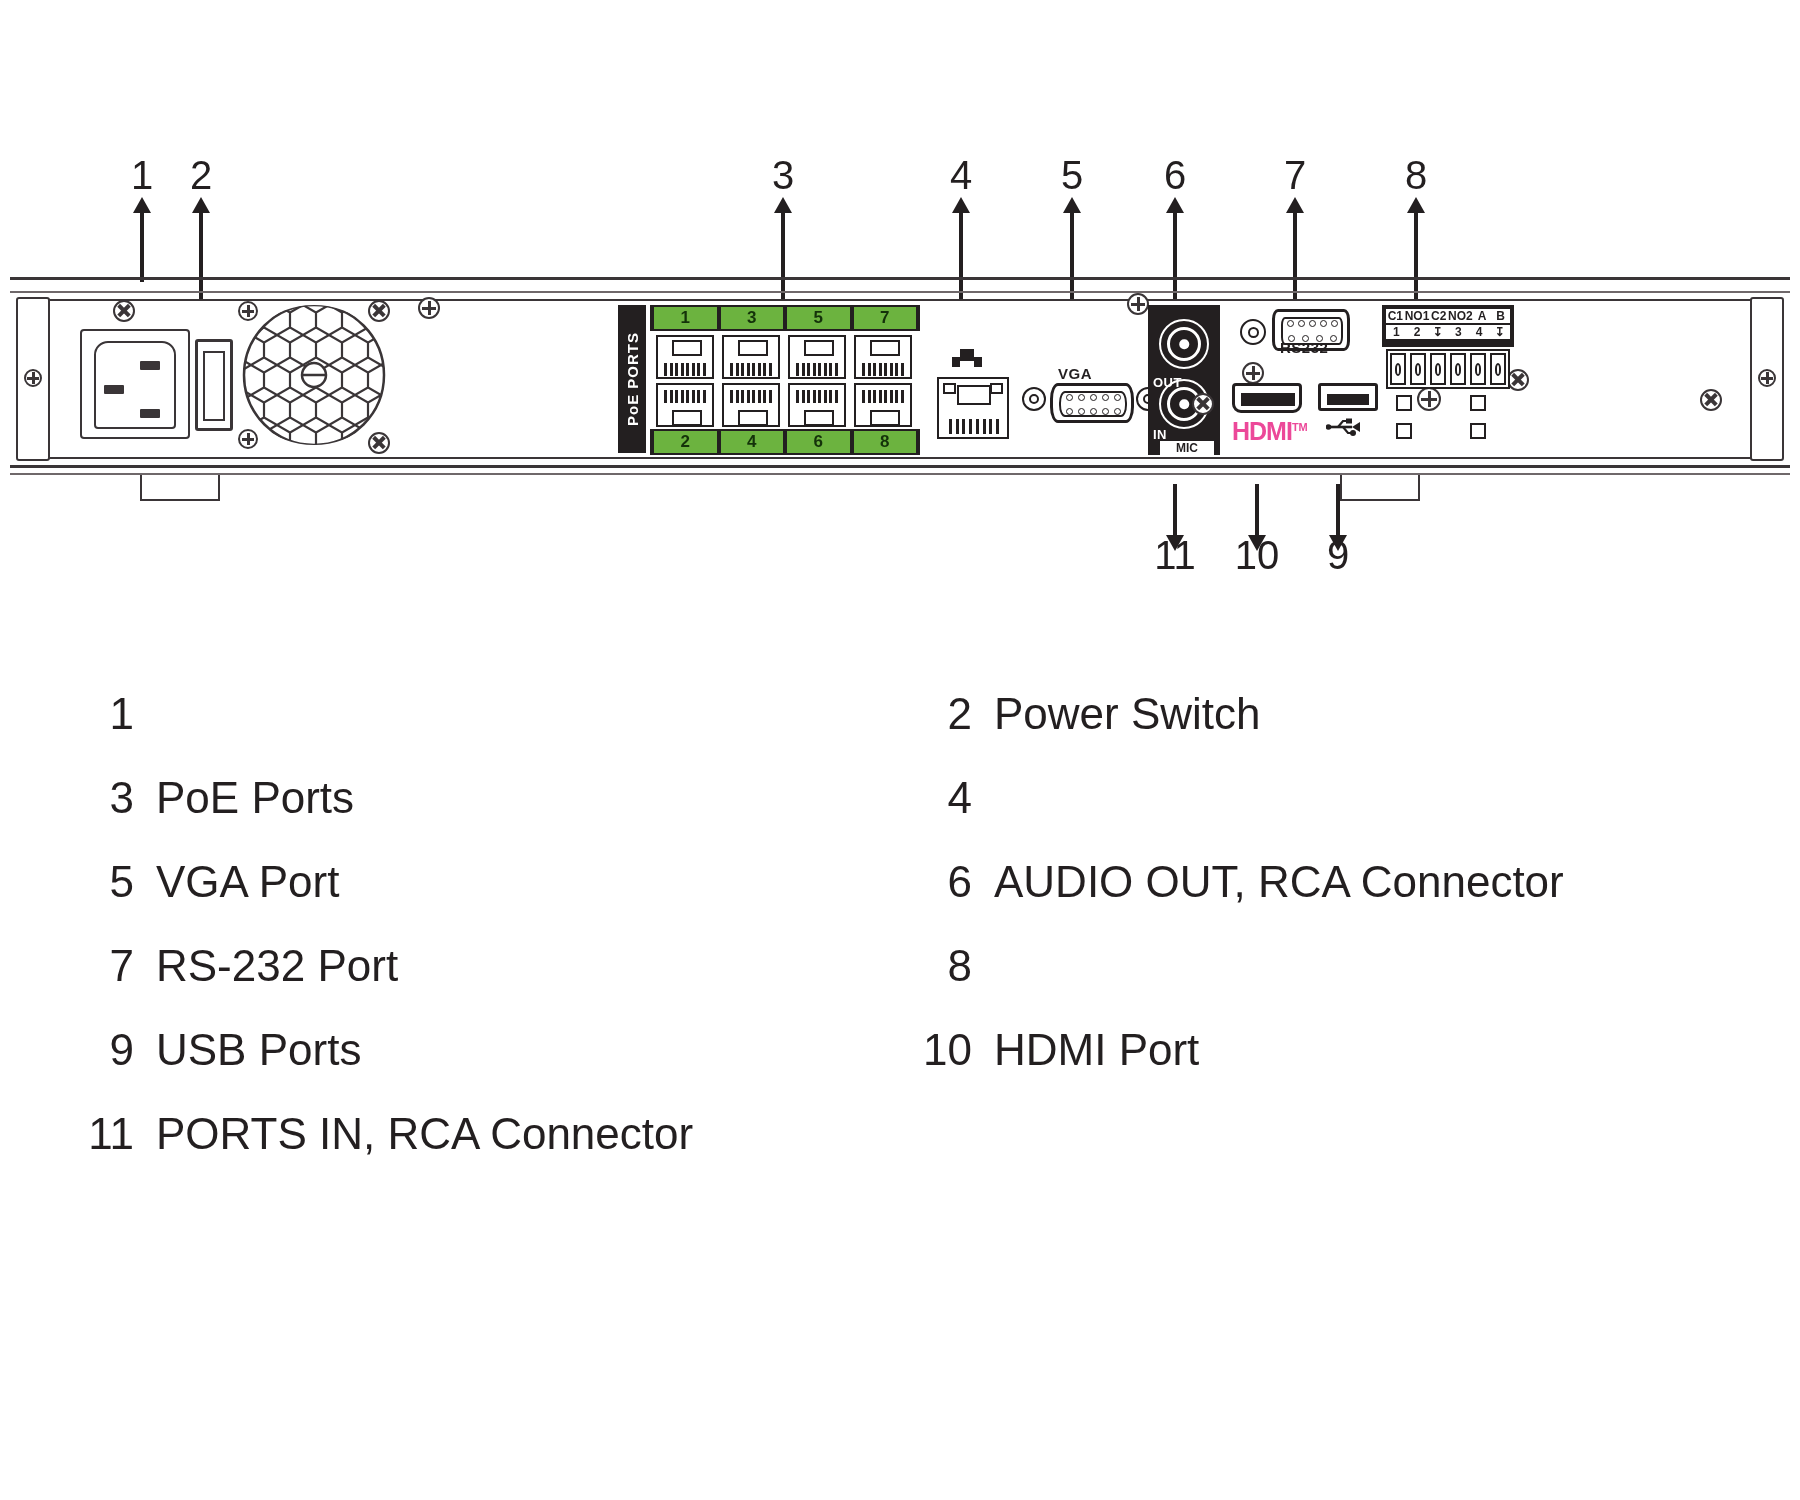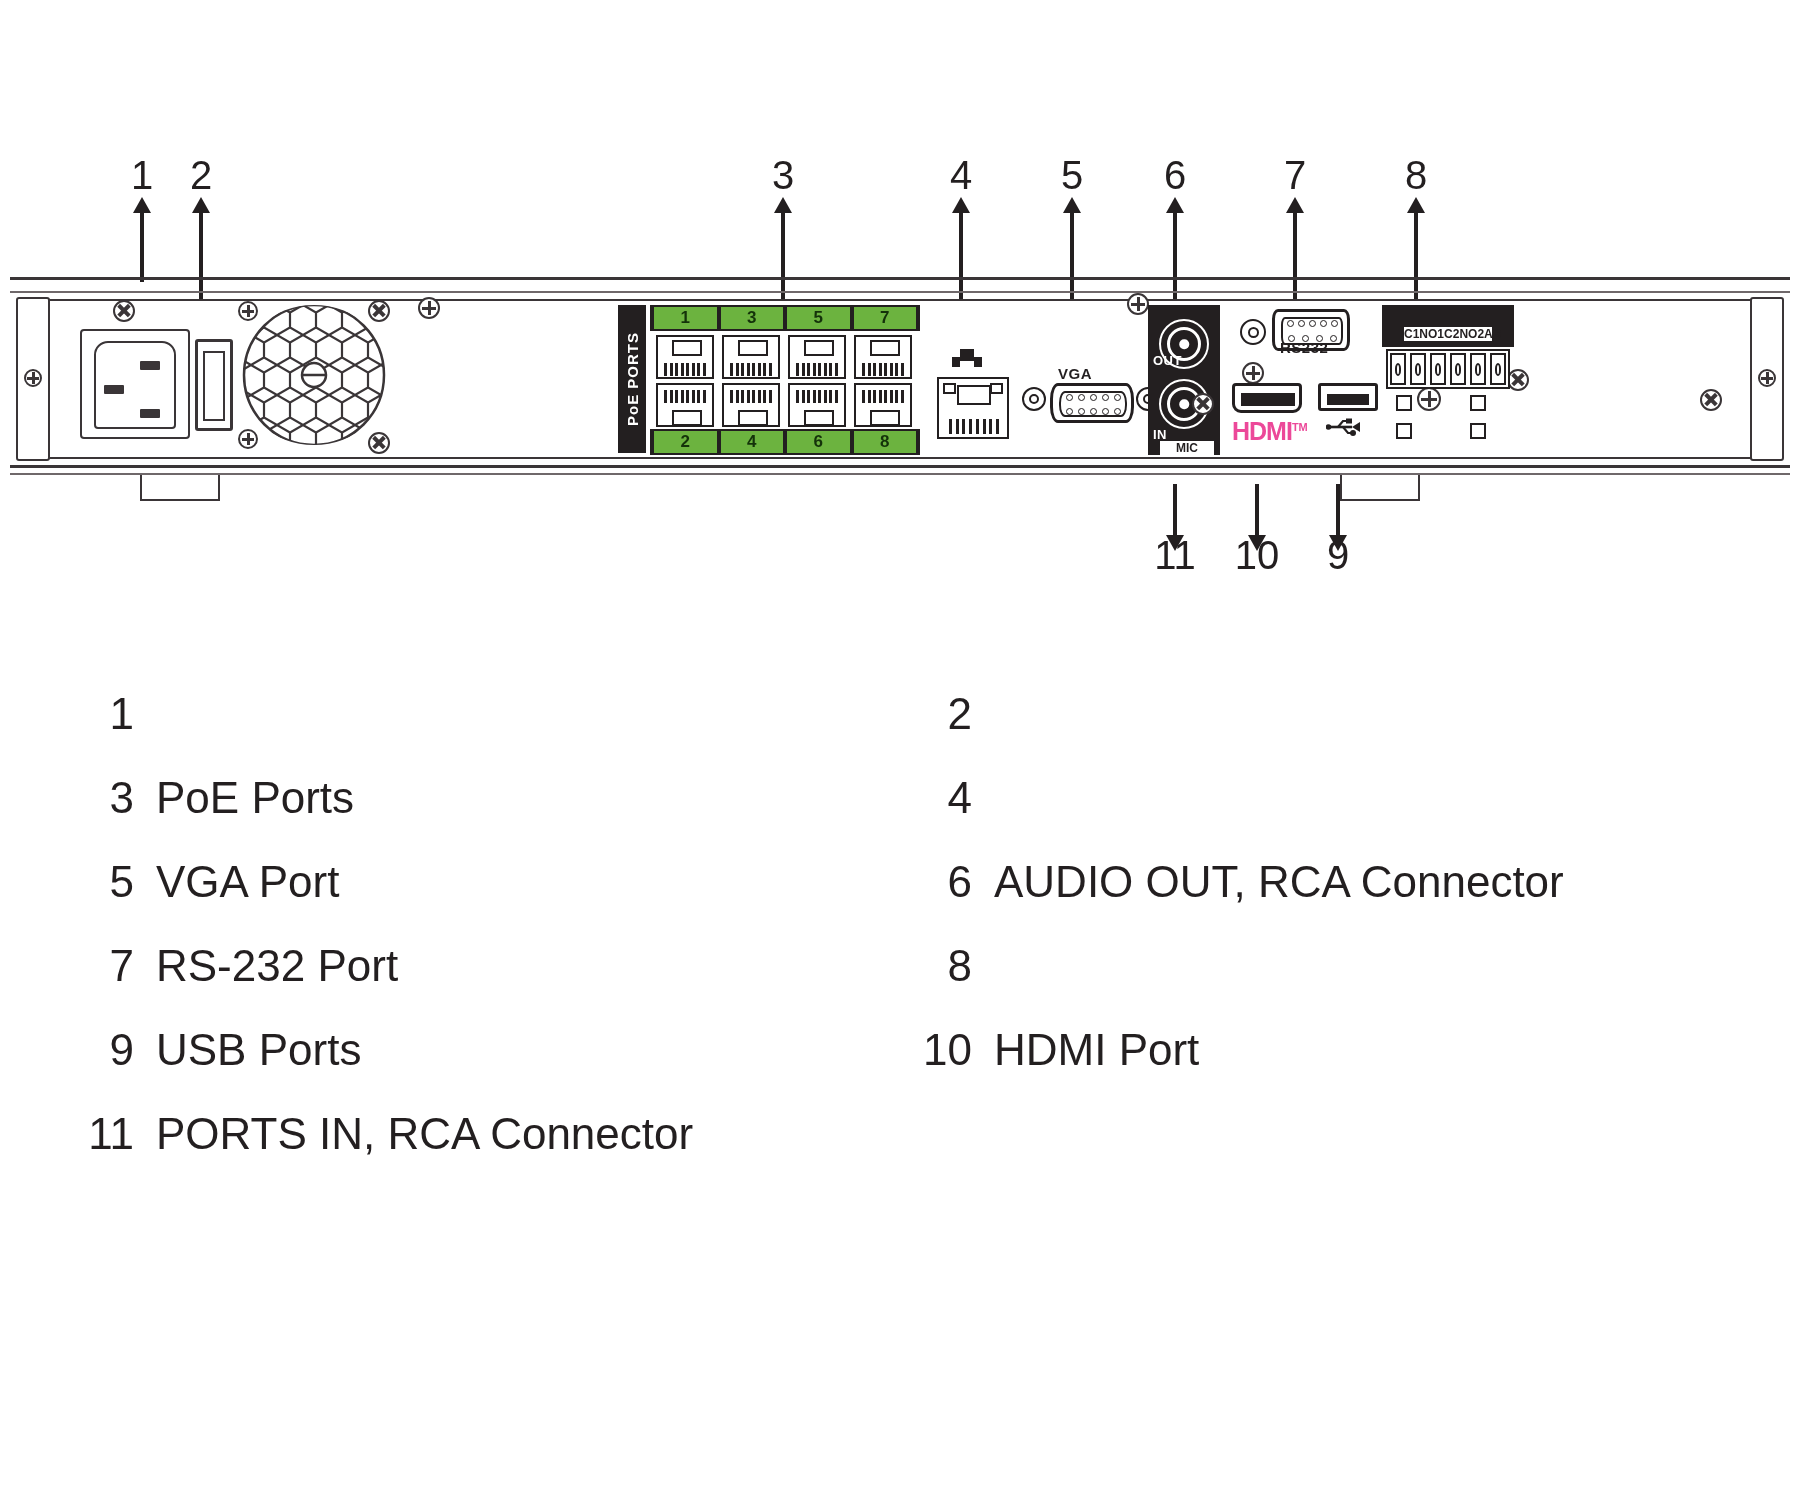--- a/index.html
+++ b/index.html
@@ -109,21 +109,21 @@
   .hdmi{position:absolute;border:3px solid #231f20;background:#fff;box-sizing:border-box;}
   .hdmi-in{position:absolute;border:2px solid #231f20;background:#231f20;box-sizing:border-box;}
   .usb{position:absolute;border:3px solid #231f20;background:#fff;box-sizing:border-box;}
   .usb-in{position:absolute;background:#231f20;}
   .hdmi-text{position:absolute;font-size:25px;font-weight:bold;color:#ec4899;
              letter-spacing:-1px;font-family:"Liberation Sans",sans-serif;}
   .hdmi-text sup{font-size:11px;letter-spacing:0;vertical-align:super;}
 
   
   .alarm-head{position:absolute;background:#231f20;padding:2px;box-sizing:border-box;}
-  .alarm-row{display:flex;background:#fff;margin:20px;}
+  .alarm-row{display:flex;background:#fff;margin:2px;}
   .alarm-row b{flex:1;text-align:center;font-size:12px;font-weight:bold;color:#231f20;}
   .alarm-body{position:absolute;border:2.5px solid #231f20;background:#fff;
               display:flex;box-sizing:border-box;}
   .term{flex:1;margin:2px;border:2px solid #231f20;background:#fff;position:relative;
         box-sizing:border-box;}
   .term::after{content:"";position:absolute;left:22%;top:30%;width:56%;height:45%;
                border:2px solid #231f20;border-radius:50%;box-sizing:border-box;}
   .sq{position:absolute;border:2px solid #231f20;background:#fff;box-sizing:border-box;}
 
   
@@ -393,21 +393,21 @@
           <u></u>
           <u></u>
         </div>
     </div>
   </div>
   <div class="hexnut" style="left:1126px;top:110px;width:24px;height:24px;"></div>
 
   <div class="rca-block" style="left:1138px;top:28px;width:72px;height:150px;">
     <div class="rca-ring" style="left:11px;top:14px;width:50px;height:50px;"></div>
     <div class="rca" style="left:19px;top:22px;width:34px;height:34px;"></div>
-    <div class="lbl" style="left:5px;top:48px;color:#fff;font-size:13px;">OUT</div>
+    <div class="lbl" style="left:5px;top:70px;color:#fff;font-size:13px;">OUT</div>
     <div class="rca-ring" style="left:11px;top:74px;width:50px;height:50px;"></div>
     <div class="rca" style="left:19px;top:82px;width:34px;height:34px;"></div>
     <div class="lbl" style="left:5px;top:122px;color:#fff;font-size:13px;">IN</div>
     <div class="mic-box" style="left:12px;top:136px;width:54px;height:14px;">
       <span>MIC</span>
     </div>
     <div class="screw cross" style="left:44px;top:88px;width:22px;height:22px;background:#fff;"></div>
   </div>
 
   <div class="hexnut" style="left:1230px;top:42px;width:26px;height:26px;"></div>
@@ -498,20 +498,21 @@
   <div class="callout" style="left:1318px;top:535px;width:40px;">9</div>
 </div>
 
 <div id="legend">
   <div class="lg-row">
     <div class="lg-item col1">
       <span class="lg-num">1</span>
     </div>
     <div class="lg-item col2">
       <span class="lg-num">2</span>
+      <span class="lg-txt">Power Switch</span>
     </div>
   </div>
   <div class="lg-row">
     <div class="lg-item col1">
       <span class="lg-num">3</span>
       <span class="lg-txt">PoE Ports</span>
     </div>
     <div class="lg-item col2">
       <span class="lg-num">4</span>
     </div>

